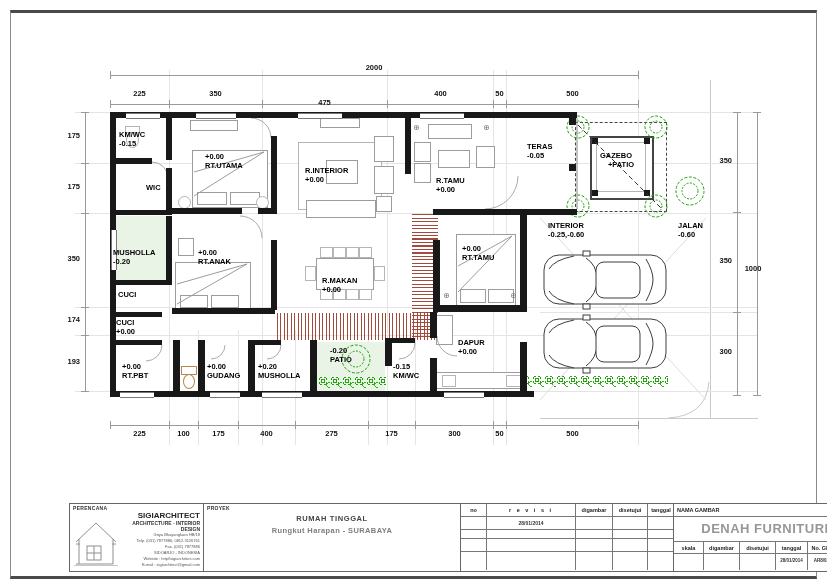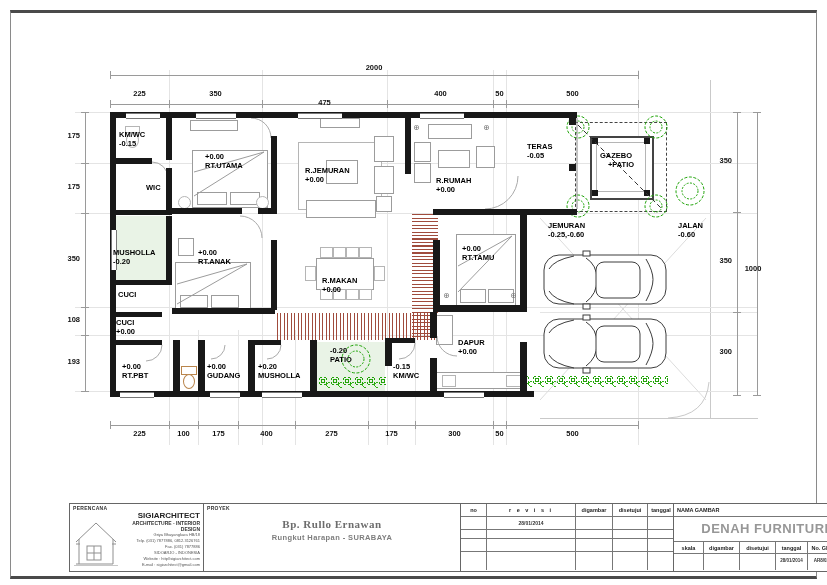--- a/index.html
+++ b/index.html
@@ -313,44 +313,44 @@
   <div class="dt" style="left:205px;top:429px;width:27px">175</div>
   <div class="dt" style="left:253px;top:429px;width:27px">400</div>
   <div class="dt" style="left:318px;top:429px;width:27px">275</div>
   <div class="dt" style="left:378px;top:429px;width:27px">175</div>
   <div class="dt" style="left:441px;top:429px;width:27px">300</div>
   <div class="dt" style="left:486px;top:429px;width:27px">50</div>
   <div class="dt" style="left:559px;top:429px;width:27px">500</div>
   <div class="dt dtr" style="left:56px;top:131px;width:24px">175</div>
   <div class="dt dtr" style="left:56px;top:182px;width:24px">175</div>
   <div class="dt dtr" style="left:56px;top:254px;width:24px">350</div>
-  <div class="dt dtr" style="left:56px;top:315px;width:24px">108</div>
+  <div class="dt dtr" style="left:56px;top:315px;width:24px">174</div>
   <div class="dt dtr" style="left:56px;top:357px;width:24px">193</div>
   <div class="dt dtr" style="left:706px;top:156px;width:26px">350</div>
   <div class="dt dtr" style="left:706px;top:256px;width:26px">350</div>
   <div class="dt dtr" style="left:706px;top:347px;width:26px">300</div>
   <div class="dt" style="left:738px;top:264px;width:30px">1000</div>
 
   <div class="rl" style="left:119px;top:130px">
       <span>KM/WC</span>
       <span>-0.15</span>
     </div>
   <div class="rl" style="left:146px;top:183px">
       <span>WIC</span>
     </div>
   <div class="rl" style="left:205px;top:152px">
       <span>+0.00</span>
       <span>RT.UTAMA</span>
     </div>
   <div class="rl" style="left:305px;top:166px">
-      <span>R.JEMURAN</span>
+      <span>R.INTERIOR</span>
       <span>+0.00</span>
     </div>
   <div class="rl" style="left:436px;top:176px">
-      <span>R.RUMAH</span>
+      <span>R.TAMU</span>
       <span>+0.00</span>
     </div>
   <div class="rl" style="left:527px;top:142px">
       <span>TERAS</span>
       <span>-0.05</span>
     </div>
   <div class="rl ctr" style="left:588px;top:151px;width:56px">
       <span>GAZEBO</span>
       <span style="padding-left:10px">+PATIO</span>
     </div>
@@ -364,21 +364,21 @@
     </div>
   <div class="rl" style="left:322px;top:276px">
       <span>R.MAKAN</span>
       <span>+0.00</span>
     </div>
   <div class="rl" style="left:462px;top:244px">
       <span>+0.00</span>
       <span>RT.TAMU</span>
     </div>
   <div class="rl" style="left:548px;top:221px">
-      <span>JEMURAN</span>
+      <span>INTERIOR</span>
       <span>-0.25,-0.60</span>
     </div>
   <div class="rl" style="left:678px;top:221px">
       <span>JALAN</span>
       <span>-0.60</span>
     </div>
   <div class="rl" style="left:118px;top:290px">
       <span>CUCI</span>
     </div>
   <div class="rl" style="left:116px;top:318px">
@@ -435,21 +435,21 @@
         <div class="firmaddr">Fax. (031) 7877886</div>
         <div class="firmaddr">SIDOARJO - INDONESIA</div>
         <div class="firmaddr">Website : http//sigiarchitect.com</div>
         <div class="firmaddr">E-mail : sigiarchitect@gmail.com</div>
       </div>
     </div>
 
     <div class="sec" style="left:133px;width:257px">
       <div class="tinyhdr">PROYEK</div>
       <div class="a ctr" style="left:0;top:10px;width:100%;text-align:center">
-        <div class="proj2" style="margin-top:4px">Bp. Rullo Ernawan</div>
+        <div class="proj1">RUMAH TINGGAL</div>
         <div class="proj3" style="margin-top:3px">Rungkut Harapan - SURABAYA</div>
       </div>
     </div>
 
     <div class="sec" style="left:390px;width:213px">
       <div style="display:grid;grid-template-columns:26px 89px 37px 35px 26px;grid-template-rows:13px 13px 9px 13px 18px;height:100%">
         <div class="cell" style="line-height:13px">no</div>
         <div class="cell" style="line-height:13px;letter-spacing:2px">r e v i s i</div>
         <div class="cell" style="line-height:13px">digambar</div>
         <div class="cell" style="line-height:13px">disetujui</div>

